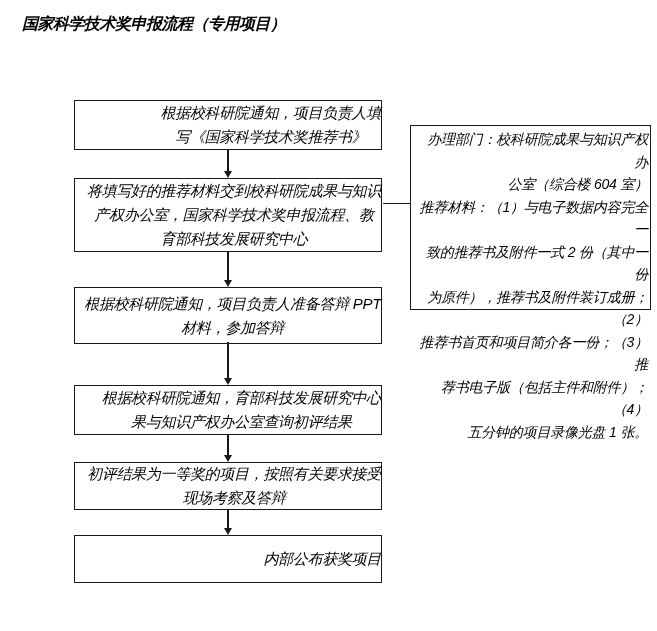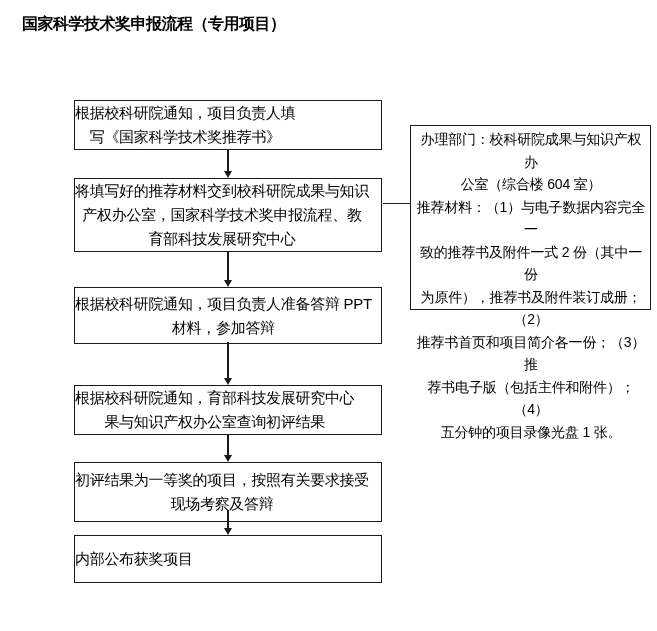--- a/index.html
+++ b/index.html
@@ -7,20 +7,21 @@
     padding: 0;
     background: #ffffff;
     font-family: "Liberation Sans", "DejaVu Sans", sans-serif;
   }
   .canvas {
     position: relative;
     width: 657px;
     height: 631px;
     background: #ffffff;
     overflow: hidden;
+    font-style: italic;
   }
   .title {
     position: absolute;
     left: 22px;
     top: 14px;
     margin: 0;
     font-size: 16px;
     font-weight: bold;
     color: #000000;
     letter-spacing: -0.5px;
@@ -28,21 +29,21 @@
   }
   .fbox {
     position: absolute;
     left: 74px;
     width: 308px;
     box-sizing: border-box;
     border: 1.5px solid #1a1a1a;
     background: #ffffff;
     display: flex;
     align-items: center;
-    justify-content: flex-start;
+    justify-content: flex-end;
   }
   .ftext {
     font-size: 15px;
     line-height: 24px;
     color: #000000;
     text-align: center;
     white-space: pre-line;
     letter-spacing: -0.3px;
   }
   .varrow {
@@ -81,21 +82,21 @@
     height: 185px;
     box-sizing: border-box;
     border: 1px solid #1a1a1a;
     background: #ffffff;
     padding: 2px 2px 2px 3px;
   }
   .ntext {
     font-size: 14px;
     line-height: 22.5px;
     color: #000000;
-    text-align: center;
+    text-align: right;
     white-space: pre-line;
     letter-spacing: -0.2px;
   }
 </style>
 </head>
 <body>
 
 <div class="canvas">
 
   <h1 class="title">国家科学技术奖申报流程（专用项目）</h1>
@@ -134,21 +135,21 @@
   <div class="fbox" style="top:385px;height:50px">
     <div class="ftext">根据校科研院通知，育部科技发展研究中心
 果与知识产权办公室查询初评结果</div>
   </div>
 
   <div class="varrow" style="top:435px;height:27px">
     <div class="stem"></div>
     <div class="head"></div>
   </div>
 
-  <div class="fbox" style="top:462px;height:60px">
+  <div class="fbox" style="top:462px;height:48px">
     <div class="ftext">初评结果为一等奖的项目，按照有关要求接受
 现场考察及答辩</div>
   </div>
 
   <div class="varrow" style="top:510px;height:25px">
     <div class="stem"></div>
     <div class="head"></div>
   </div>
 
   <div class="fbox" style="top:535px;height:48px">

